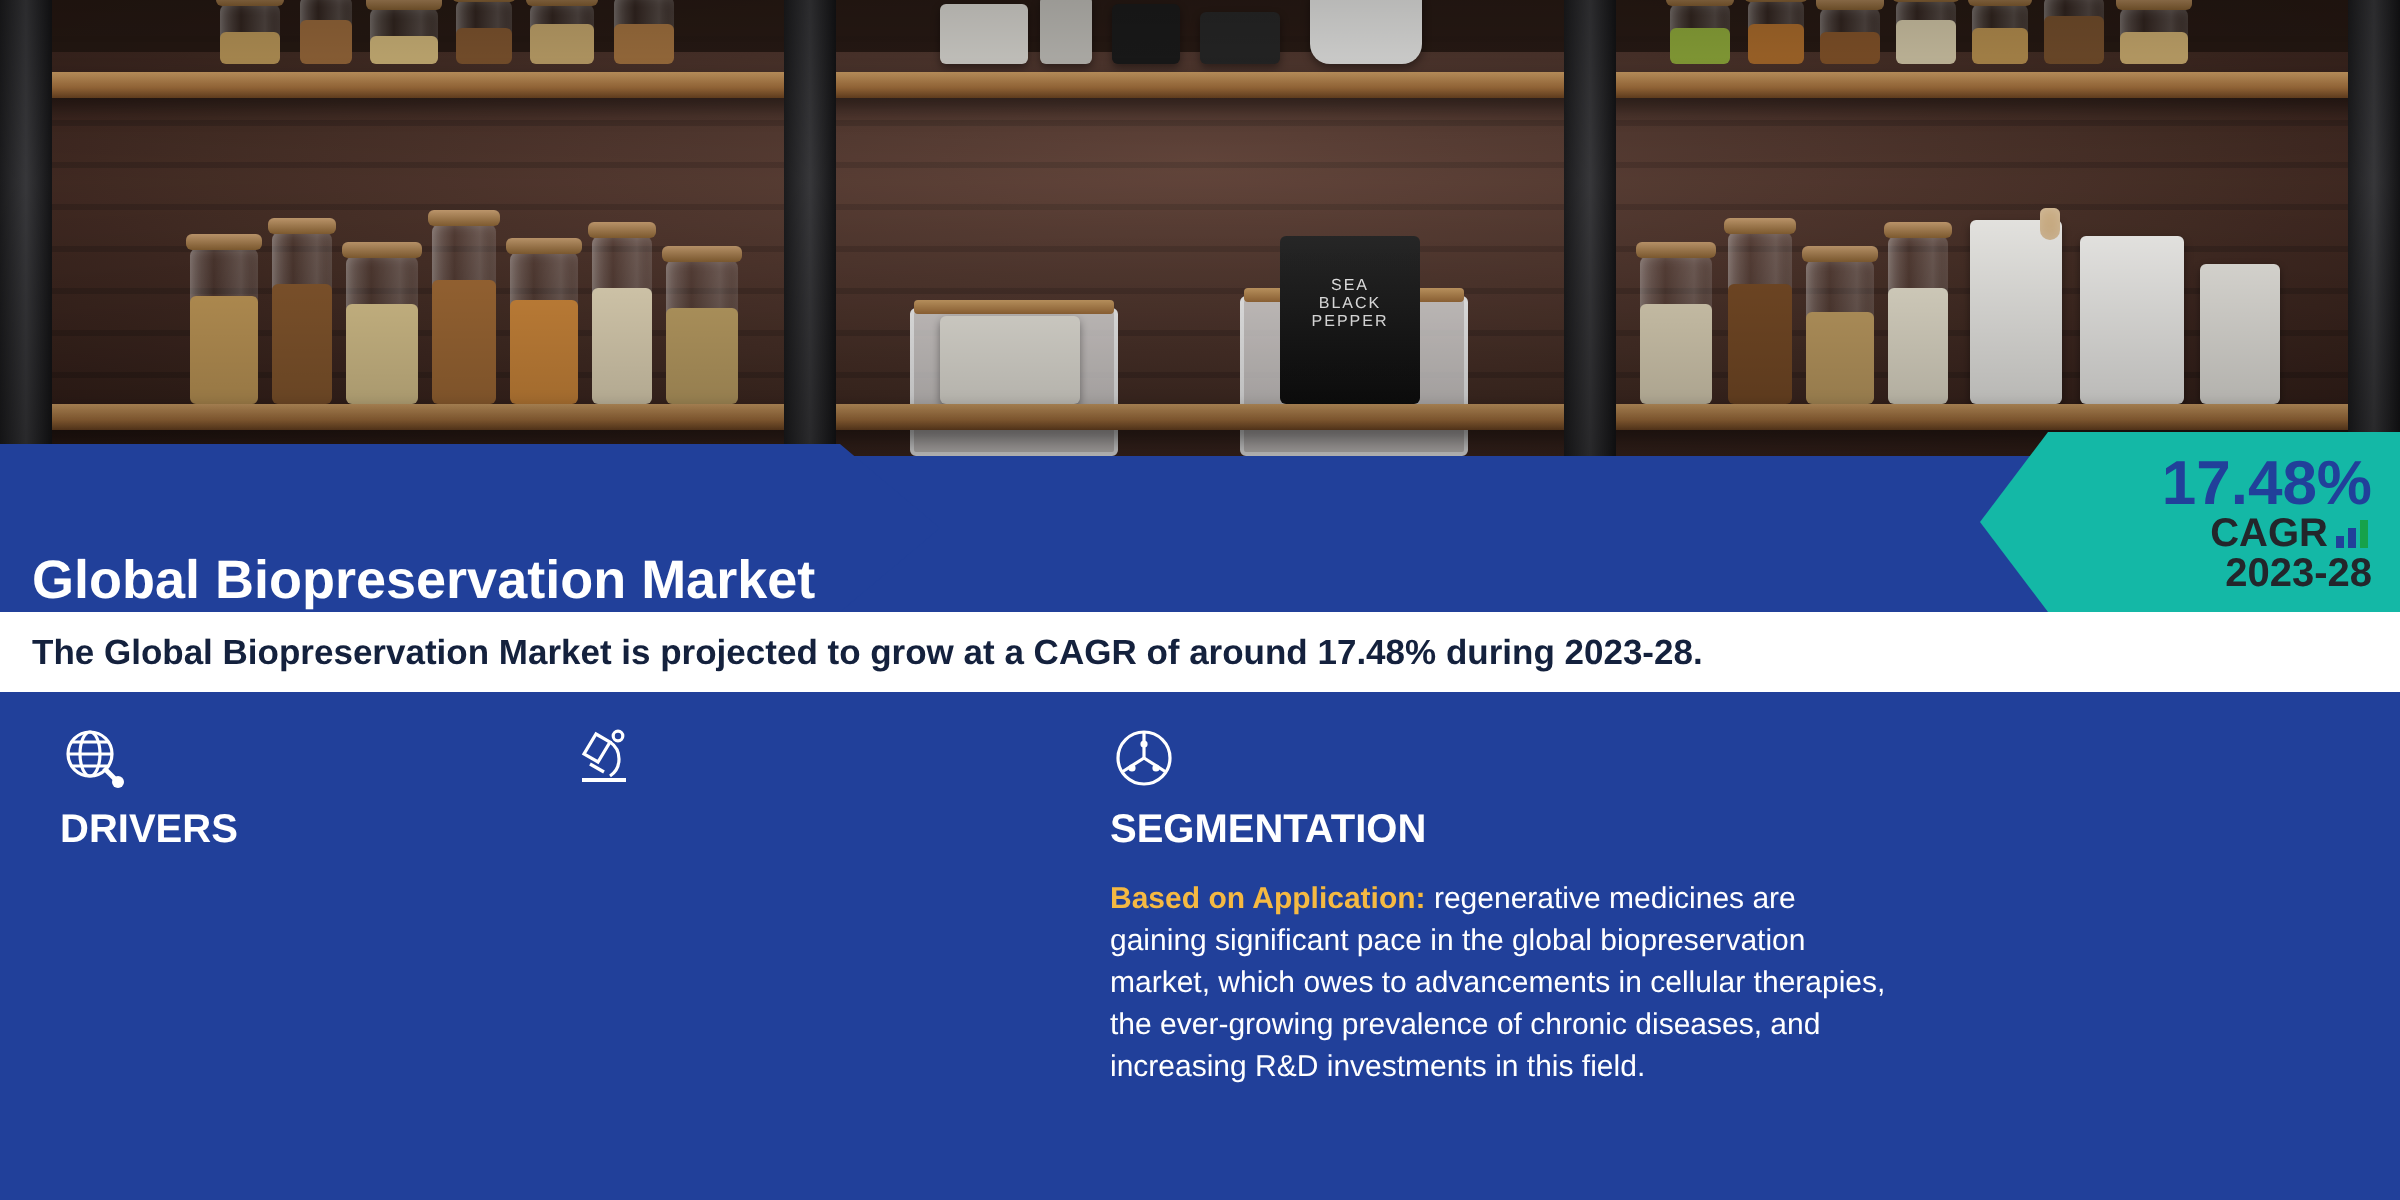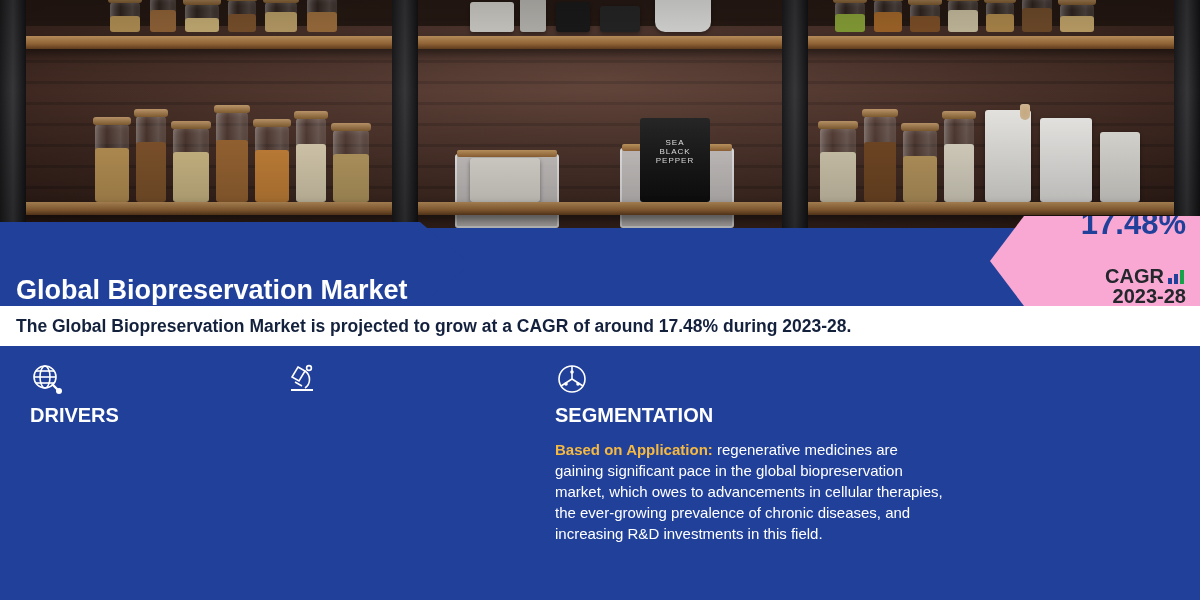--- a/index.html
+++ b/index.html
@@ -25,23 +25,23 @@
   .basket{position:absolute;bottom:0;background:rgba(255,255,255,.80);border:2px solid #fff;border-radius:3px;}
   .basket:before{content:"";position:absolute;left:0;right:0;top:-6px;height:7px;background:linear-gradient(180deg,#d6a86c,#a2703c);border-radius:2px;}
   .pouch{position:absolute;bottom:0;background:linear-gradient(180deg,#2a2a2a,#101010);border-radius:3px;color:#fff;font-size:8px;text-align:center;padding-top:20px;letter-spacing:1px;}
   .photo-shade{position:absolute;inset:0;background:linear-gradient(180deg,rgba(0,0,0,.25),rgba(0,0,0,.05) 40%,rgba(0,0,0,.30));}
 
   
   .ribbon{position:absolute;left:0;top:222px;width:470px;height:84px;background:#21409a;
      clip-path:polygon(0 0,420px 0,470px 42px,420px 84px,0 84px);display:flex;align-items:flex-end;}
   .ribbon h1{margin:0;padding:0 0 0 16px;color:#fff;font-size:27px;line-height:31px;font-weight:bold;max-width:400px;}
 
-  .cagr{position:absolute;right:0;top:216px;width:210px;height:90px;background:#f9a8d4;
+  .cagr{position:absolute;right:0;top:216px;width:210px;height:90px;background:#14b8a6;
      clip-path:polygon(34px 0,210px 0,210px 90px,34px 90px,0 45px);
-     display:flex;flex-direction:column;align-items:flex-end;justify-content:flex-end;padding-right:14px;box-sizing:border-box;gap:27px;}
+     display:flex;flex-direction:column;align-items:flex-end;justify-content:center;padding-right:14px;box-sizing:border-box;}
   .cagr .pct{color:#21409a;font-size:31px;font-weight:bold;line-height:32px;}
   .cagr .sub{color:#23262b;font-size:20px;line-height:19px;text-align:right;font-weight:bold;}
   .cagr .sub .bars{display:inline-block;margin-left:4px;vertical-align:-1px;}
 
   
   .subbar{position:absolute;left:0;top:306px;width:1200px;height:40px;background:#fff;display:flex;align-items:center;}
   .subbar p{margin:0;padding-left:16px;color:#14213d;font-size:17.5px;font-weight:bold;}
 
   
   .body{position:absolute;left:0;top:346px;width:1200px;height:314px;background:#21409a;}

